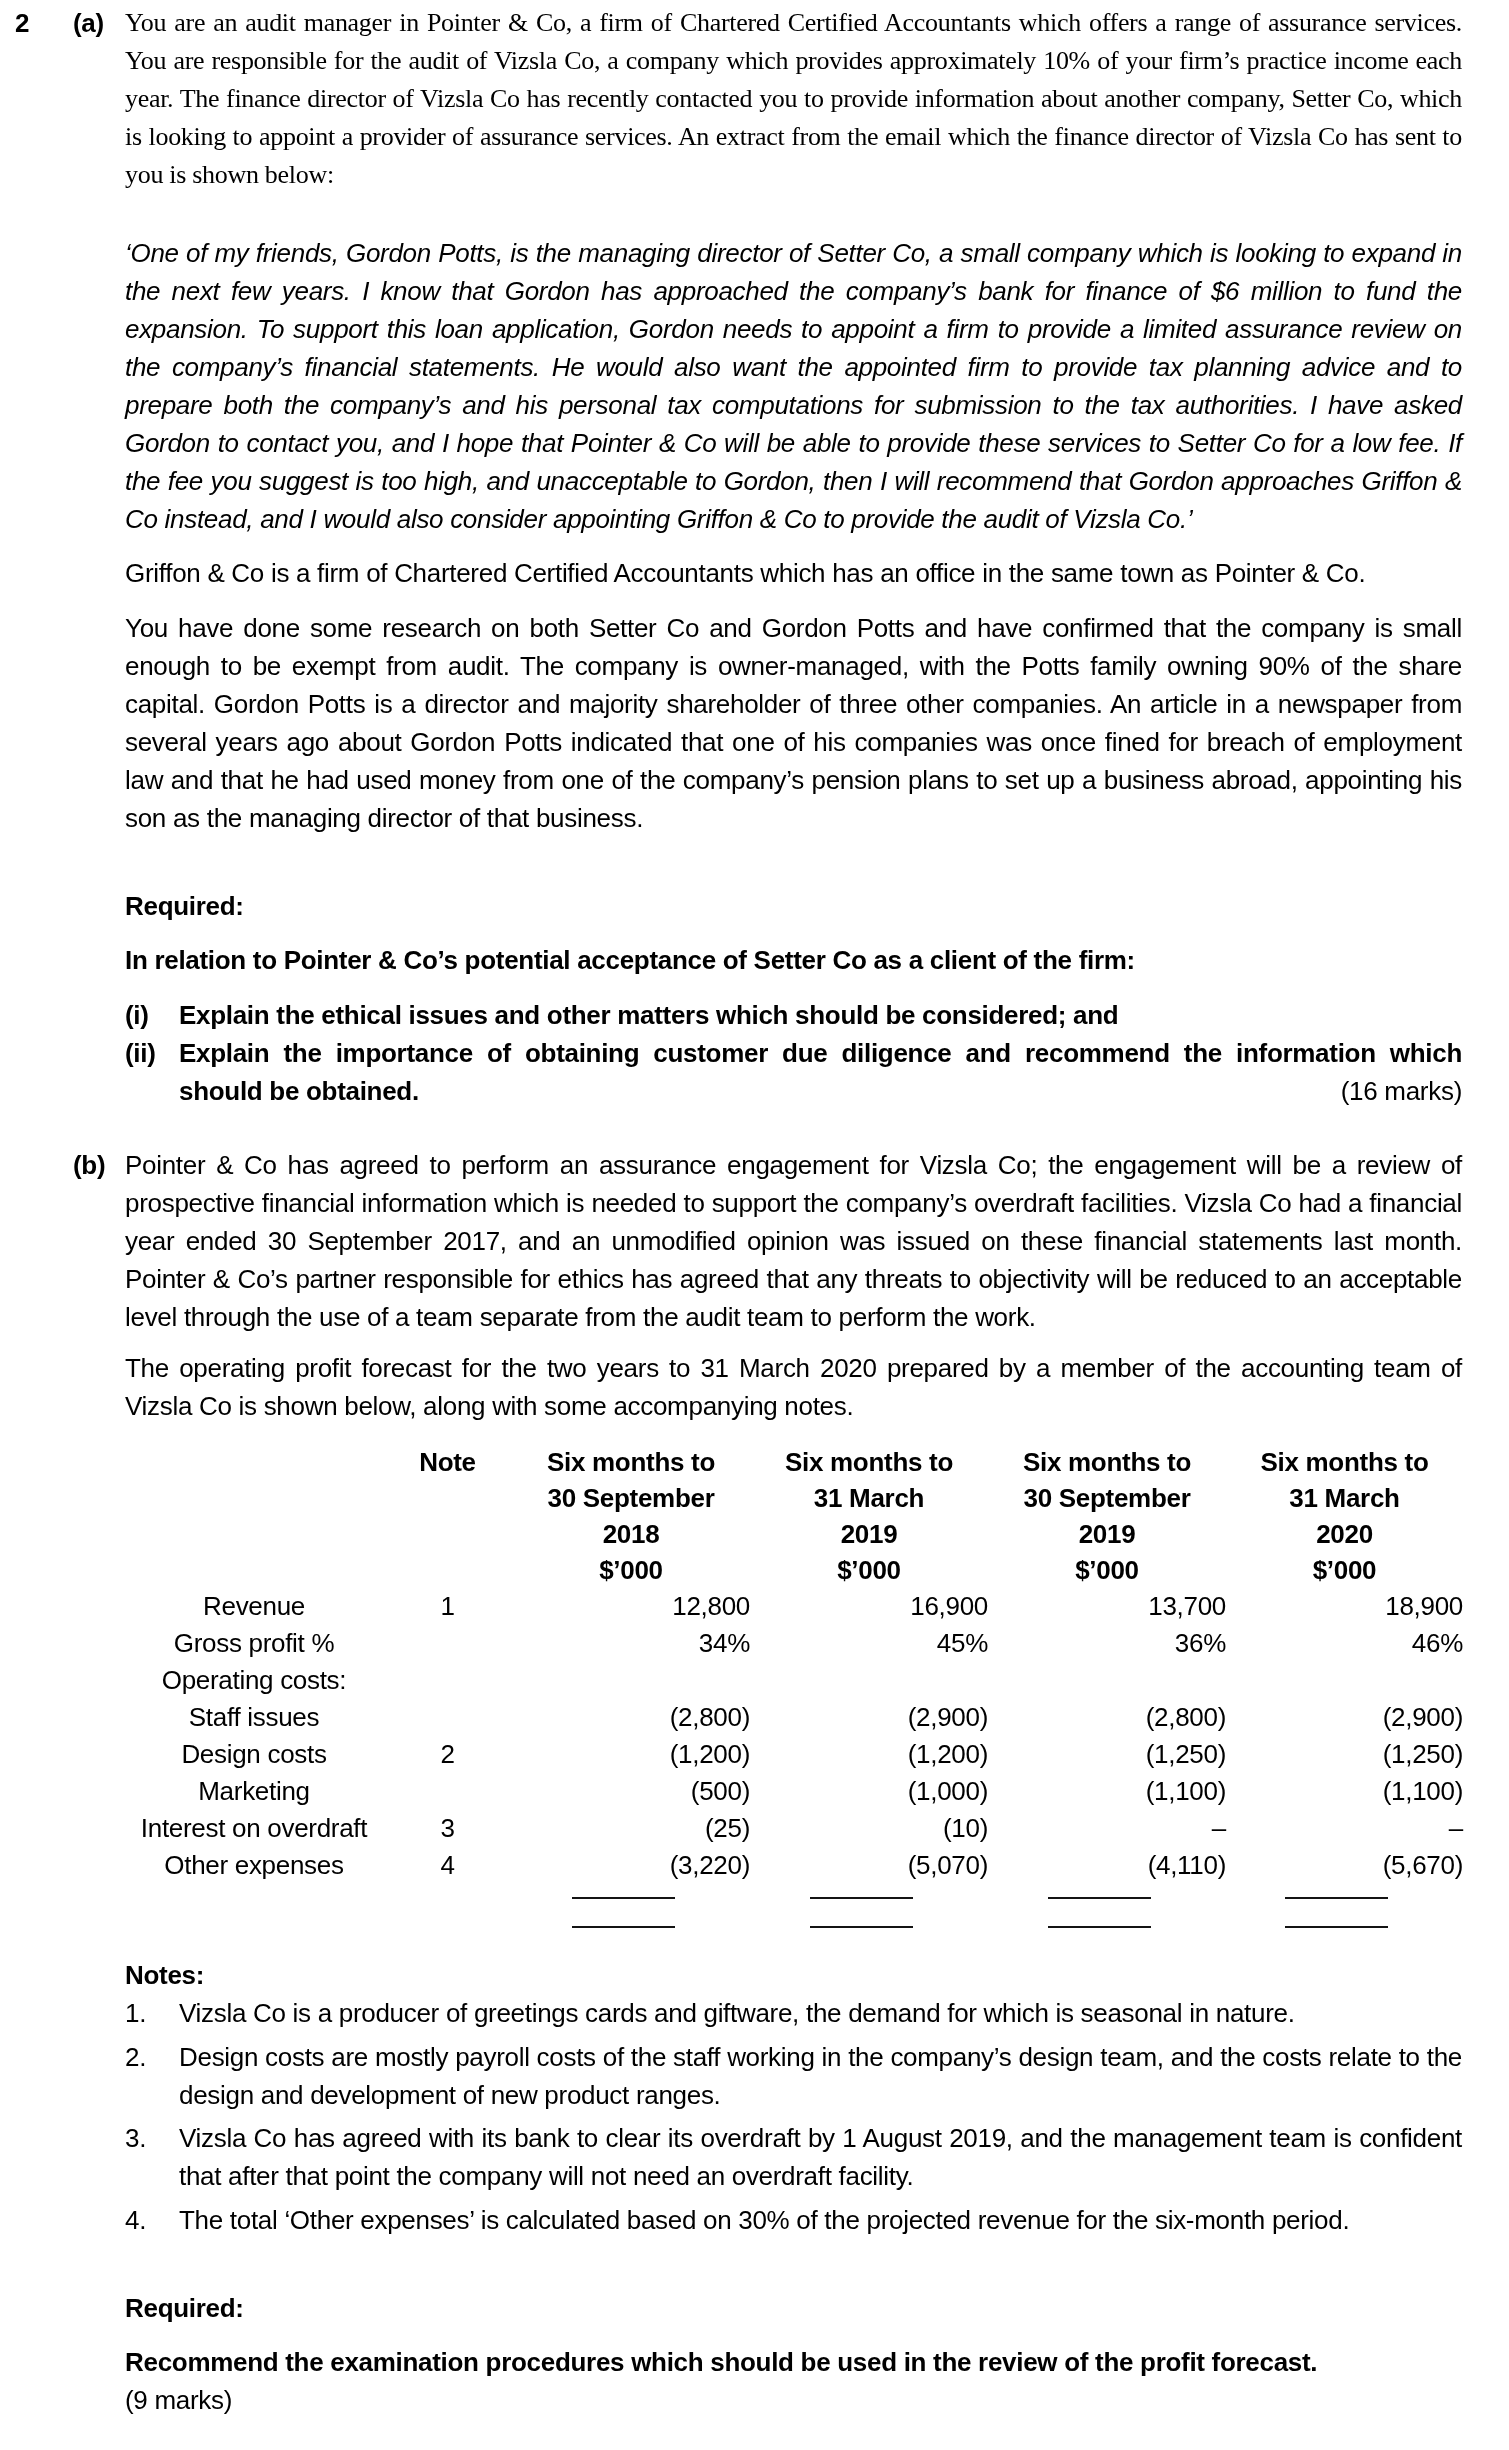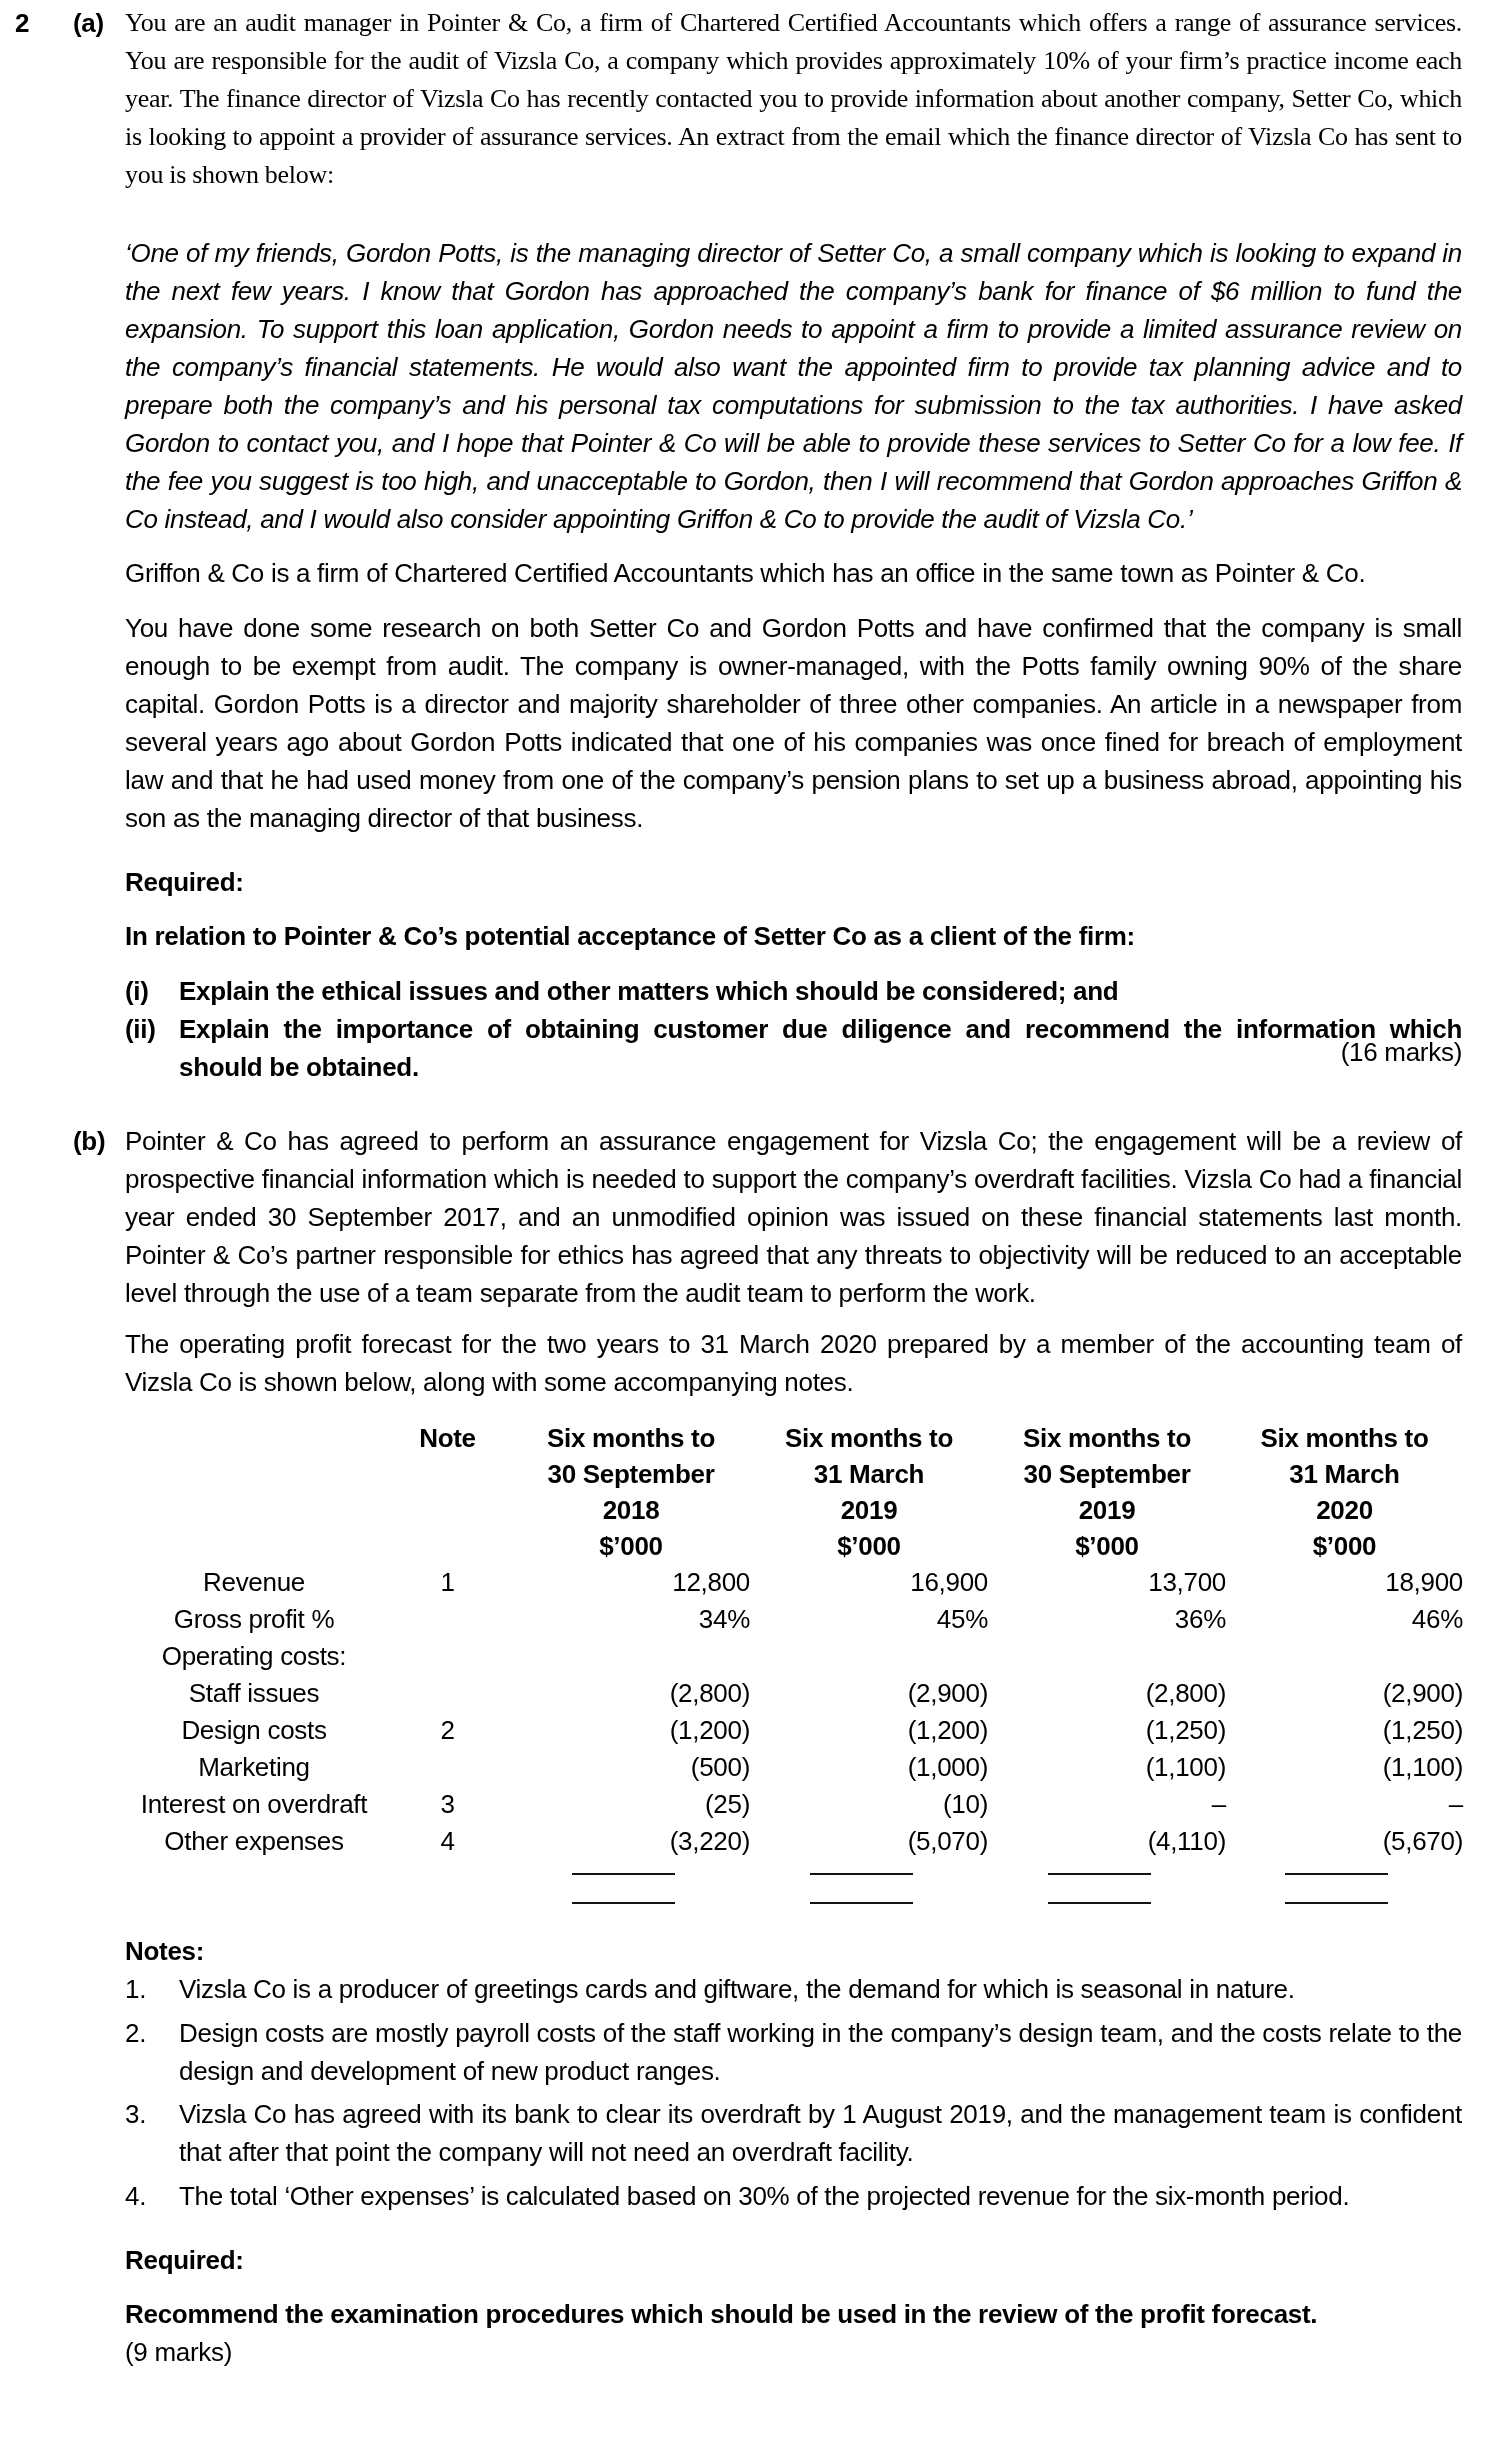--- a/index.html
+++ b/index.html
@@ -13,24 +13,24 @@
   .qnum{position:absolute;left:15px;top:4.1px;font-weight:700;}
   .part{position:relative;margin-left:125px;margin-right:48px;}
   .part-label{position:absolute;left:-52px;top:0;font-weight:700;}
   p{margin:0;}
   .justify{text-align:justify;}
   .italic{font-style:italic;}
   .bold{font-weight:700;}
   .mb-lg{margin-bottom:40px;font-family:Liberation Serif, serif;}
   .mb-md{margin-bottom:16.4px;}
   .mb-sm{margin-bottom:13.7px;}
-  .gap-top{margin-top:26px;}
+  .gap-top{margin-top:50px;}
   .part-b{margin-top:36px;}
   .req-item{display:grid;grid-template-columns:54px 1fr;position:relative;font-weight:700;}
-  .req-item .marks{position:absolute;right:0;bottom:15px;font-weight:400;}
+  .req-item .marks{position:absolute;right:0;bottom:0;font-weight:400;}
   .marks-line{font-weight:400;}
   table.forecast{border-collapse:collapse;table-layout:fixed;width:1337px;margin:19px 0 13.7px 0;}
   table.forecast th,table.forecast td{padding:0;vertical-align:top;}
   table.forecast thead th{font-weight:700;text-align:center;}
   table.forecast thead th div{line-height:36px;height:36px;}
   td.lbl{text-align:center;height:37px;line-height:37px;}
   td.note{text-align:center;height:37px;line-height:37px;}
   td.val{text-align:right;height:37px;line-height:37px;padding-right:75px;}
   tr.rule-row td{height:29px;line-height:29px;}
   .sum-rule{width:103px;height:2.1px;background:#141414;margin:12.3px 75px 0 auto;}

